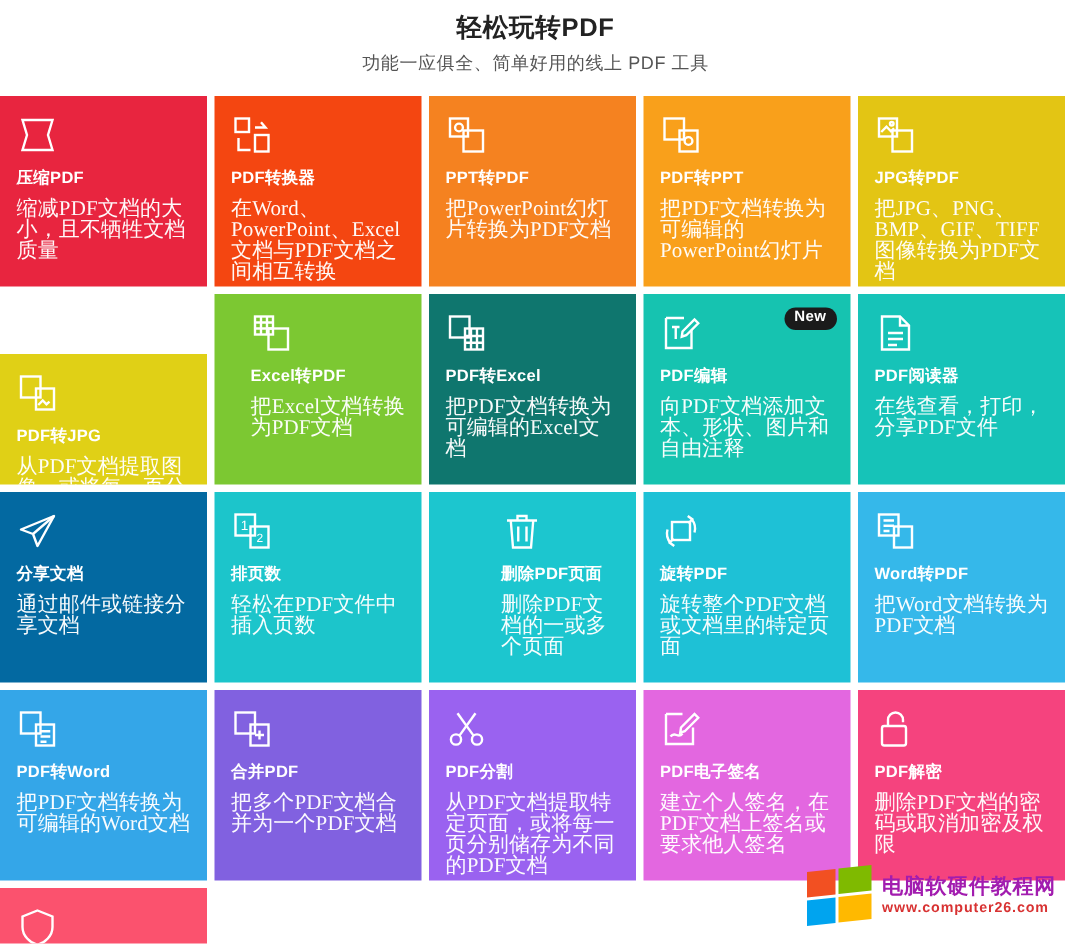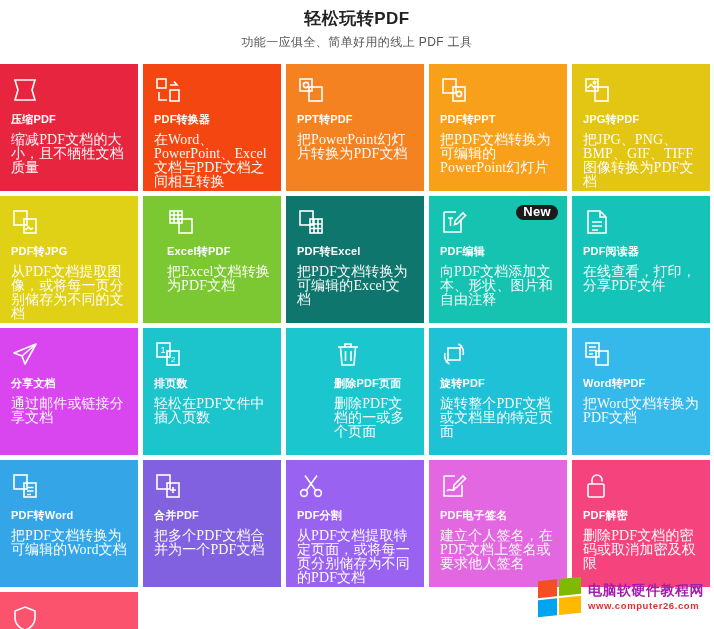--- a/index.html
+++ b/index.html
@@ -71,21 +71,21 @@
     letter-spacing: 0.1px;
     opacity: 0.97;
     font-family: Liberation Serif, serif;
   }
   .badge-new {
     position: absolute;
     top: 9px;
     right: 9px;
     background: #1b1b1b;
     color: #ffffff;
-    font-size: 13px;
+    font-size: 10px;
     font-weight: bold;
     padding: 2px 7px 3px 7px;
     border-radius: 9px;
     line-height: 10px;
     letter-spacing: 0.3px;
   }
   .watermark {
     position: absolute;
     right: 10px;
     bottom: 14px;
@@ -176,21 +176,21 @@
         <svg width="28" height="28" viewBox="0 0 28 28" fill="none" stroke="#fff" stroke-width="1.6">
           <rect x="3" y="3" width="12" height="12"></rect>
           <path d="M4.5 12 L8 8.5 L11 11.5 L13 9.5"></path>
           <circle cx="11.5" cy="6.5" r="1.2"></circle>
           <rect x="12" y="11" width="13" height="14"></rect>
         </svg>
       </span>
       <div class="card-title">JPG转PDF</div>
       <div class="card-desc">把JPG、PNG、BMP、GIF、TIFF 图像转换为PDF文档</div>
     </div>
-    <div class="card" style="background: rgb(224, 208, 22);">
+    <div class="card" style="background: rgb(224, 208, 22); margin-top: 40px;">
       <span class="card-icon">
         <svg width="28" height="28" viewBox="0 0 28 28" fill="none" stroke="#fff" stroke-width="1.6">
           <rect x="3" y="3" width="13" height="14"></rect>
           <rect x="13" y="11" width="12" height="14"></rect>
           <path d="M14.5 22 L17.5 19 L20 21.5 L22 19.8"></path>
         </svg>
       </span>
       <div class="card-title">PDF转JPG</div>
       <div class="card-desc">从PDF文档提取图像，或将每一页分别储存为不同的文档</div>
     </div>
@@ -232,21 +232,21 @@
       <span class="card-icon">
         <svg width="28" height="28" viewBox="0 0 28 28" fill="none" stroke="#fff" stroke-width="1.6">
           <path d="M5 3 H17 L23 9 V25 H5 Z"></path>
           <path d="M17 3 V9 H23"></path>
           <path d="M9 14 H19 M9 18 H19 M9 22 H15"></path>
         </svg>
       </span>
       <div class="card-title">PDF阅读器</div>
       <div class="card-desc">在线查看，打印，分享PDF文件</div>
     </div>
-    <div class="card" style="background: #d946ef;">
+    <div class="card" style="background: #0369a1;">
       <span class="card-icon">
         <svg width="28" height="28" viewBox="0 0 28 28" fill="none" stroke="#fff" stroke-width="1.6" stroke-linejoin="round">
           <path d="M25 4 L3 13 L11 16 L14 24 Z"></path>
           <path d="M11 16 L25 4"></path>
         </svg>
       </span>
       <div class="card-title">分享文档</div>
       <div class="card-desc">通过邮件或链接分享文档</div>
     </div>
     <div class="card" style="background: rgb(28, 197, 203);">

